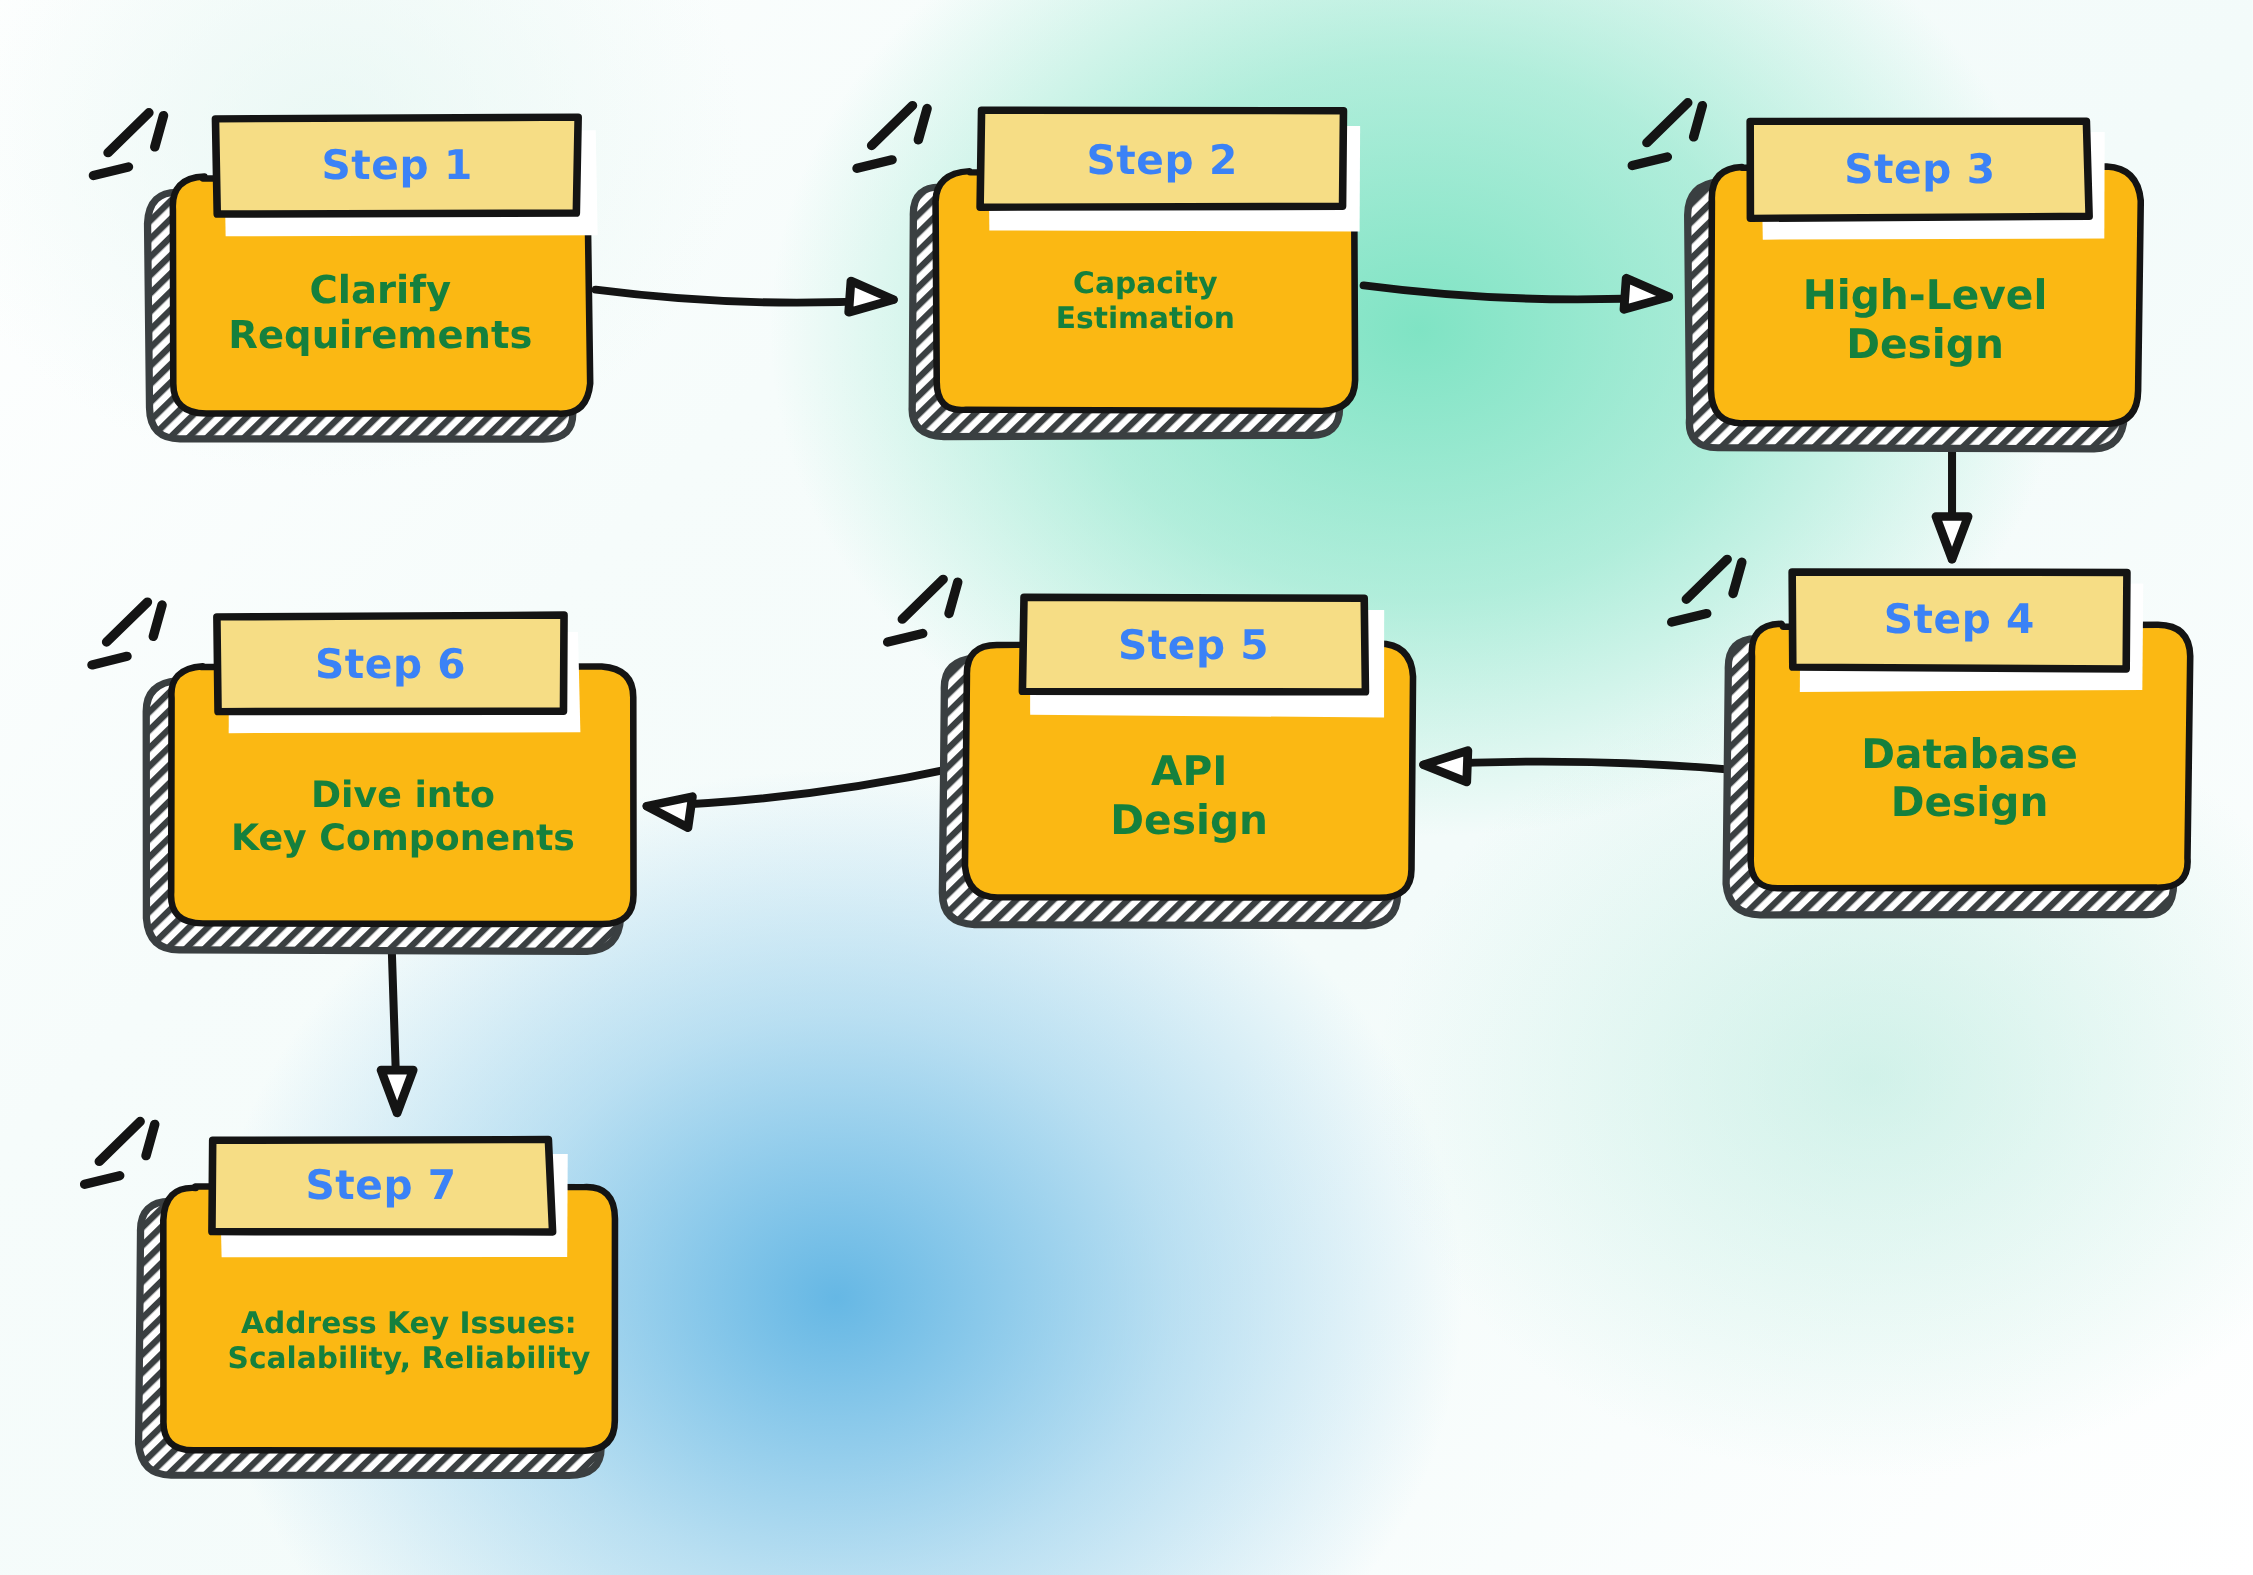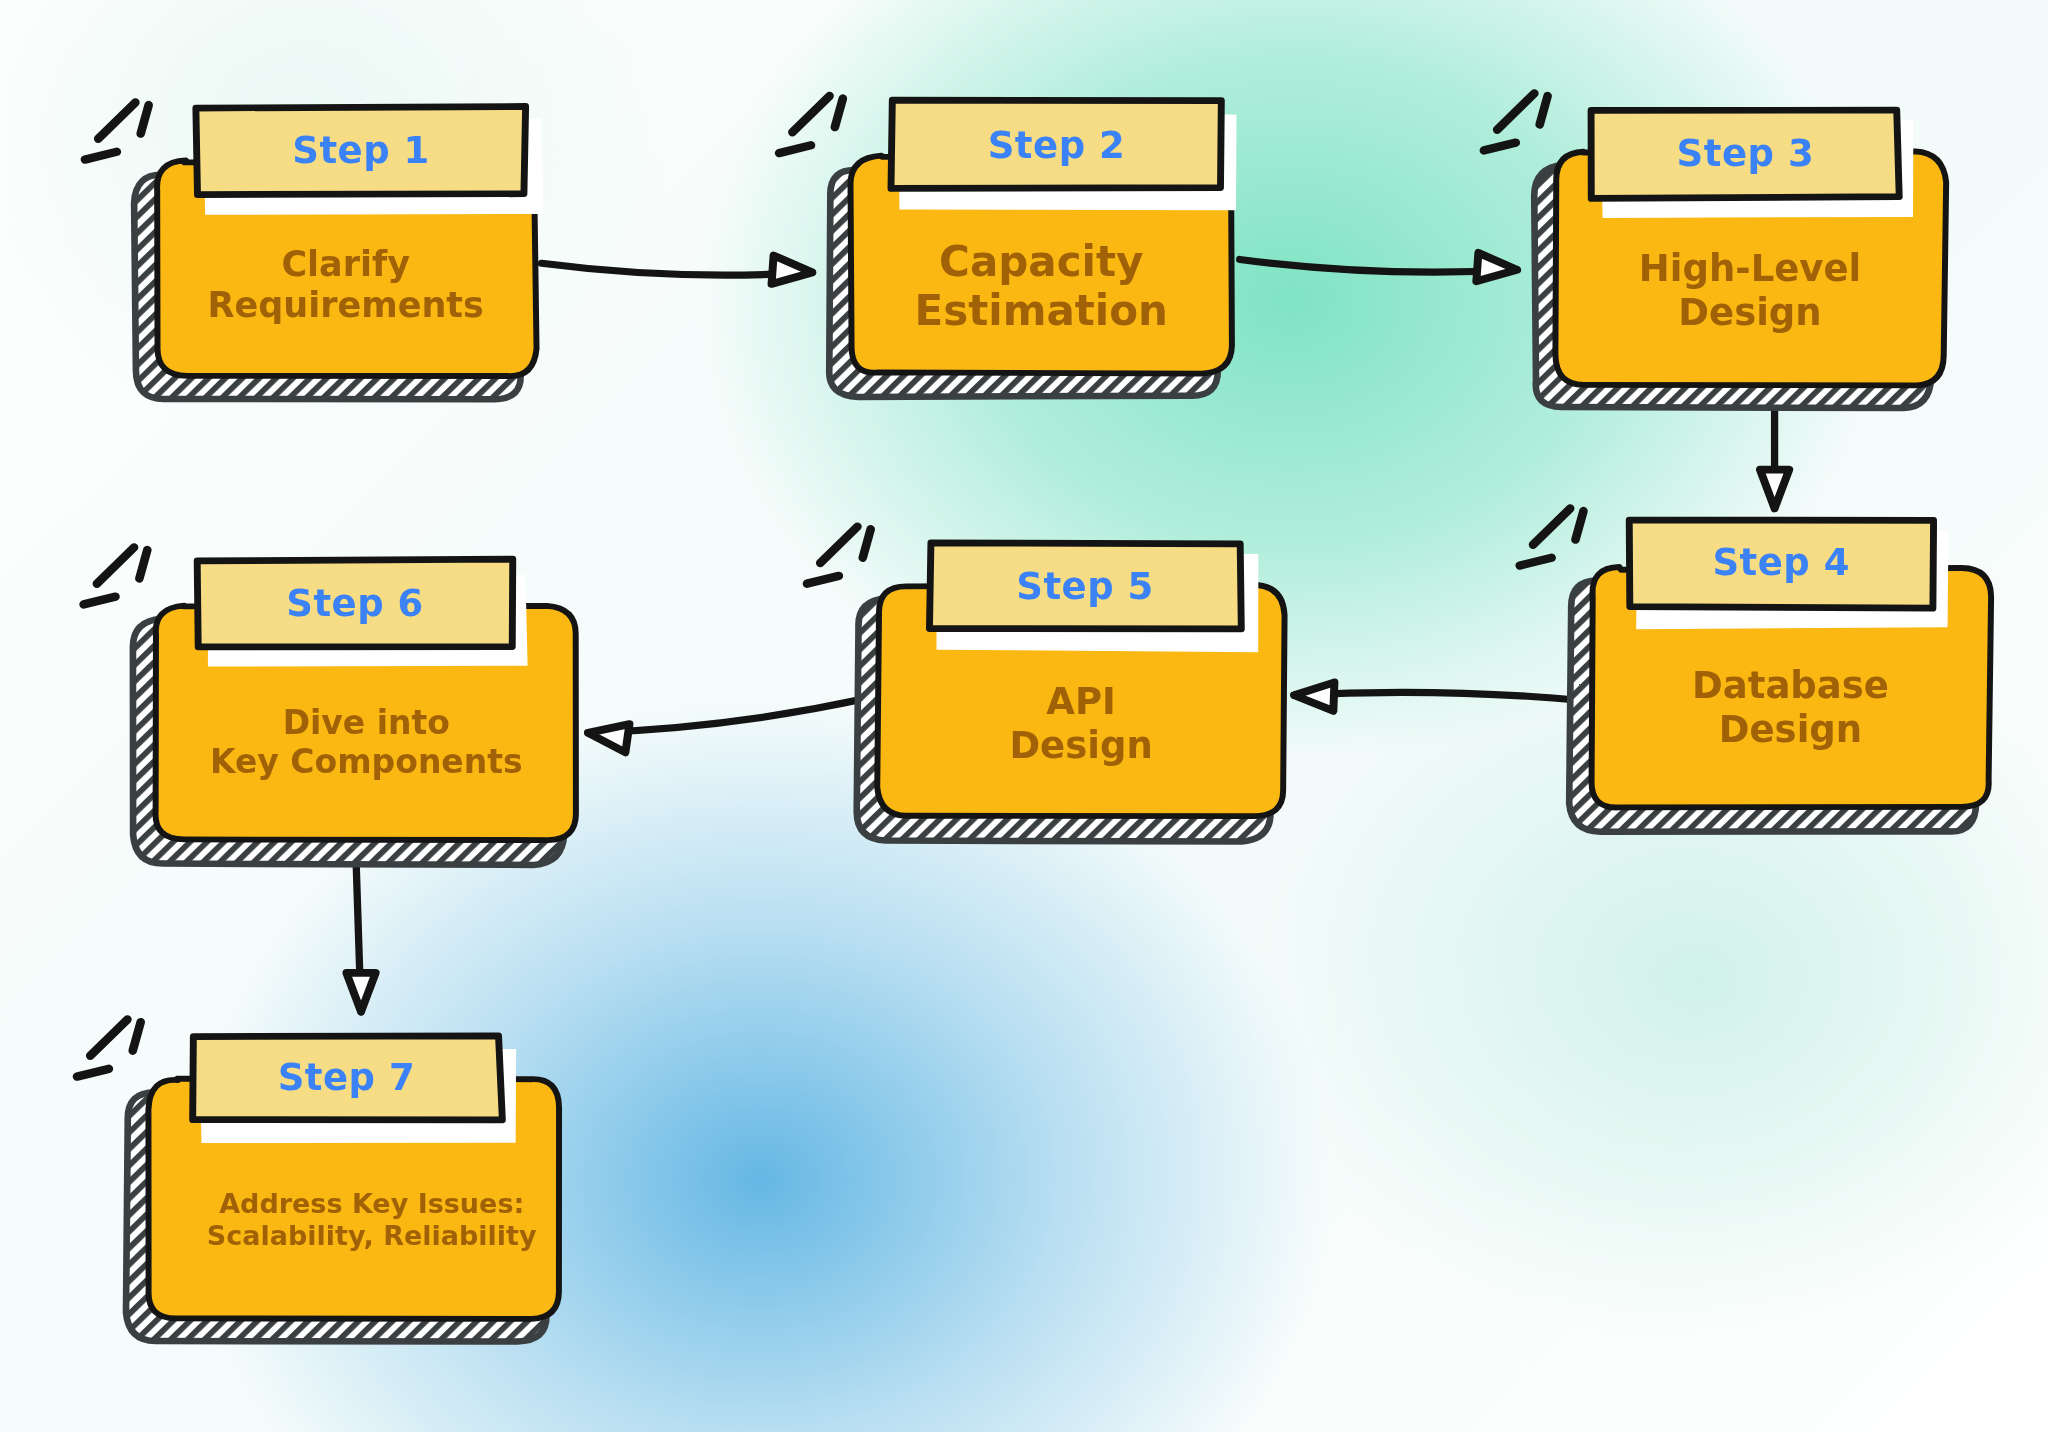--- a/index.html
+++ b/index.html
@@ -32,21 +32,21 @@
     letter-spacing:0.5px;
     white-space:nowrap;
     font-family:"DejaVu Sans", sans-serif;
   }
   .body-label{
     position:absolute;
     display:flex;align-items:center;justify-content:center;
     flex-direction:column;
     text-align:center;
     font-weight:700;
-    color:#a16207;
+    color:#15803d;
     line-height:1.18;
     font-family:"DejaVu Sans", sans-serif;
     white-space:nowrap;
   }
 </style>
 </head>
 <body>
 
 <div id="stage">
   <div class="bg"></div>
@@ -292,21 +292,21 @@
       </g>
   </svg>
 
   <div id="labels">
       <div class="chip-label" style="left: 196.438px; top: 106.362px; width: 329.167px; height: 88.2029px; font-size: 37px;">Step 1</div>
       <div class="body-label" style="left: 156.62px; top: 194.565px; width: 378.276px; height: 181.594px; font-size: 35px;">
         <div>Clarify</div>
         <div>Requirements</div>
       </div>
       <div class="chip-label" style="left: 891.935px; top: 101.174px; width: 329.167px; height: 88.2029px; font-size: 37px;">Step 2</div>
-      <div class="body-label" style="left: 850.789px; top: 194px; width: 380.931px; height: 184.188px; font-size: 42px;">
+      <div class="body-label" style="left: 850.789px; top: 182px; width: 380.931px; height: 184.188px; font-size: 27px;">
         <div>Capacity</div>
         <div>Estimation</div>
       </div>
       <div class="chip-label" style="left: 1592.74px; top: 108.957px; width: 305.275px; height: 88.2029px; font-size: 37px;">Step 3</div>
       <div class="body-label" style="left: 1555.58px; top: 197.159px; width: 388.894px; height: 186.783px; font-size: 37px; align-items: center;">
         <div>High-Level</div>
         <div>Design</div>
       </div>
       <div class="chip-label" style="left: 1629.91px; top: 518.841px; width: 302.621px; height: 88.2029px; font-size: 37px;">Step 4</div>
       <div class="body-label" style="left: 1591.41px; top: 607.043px; width: 398.185px; height: 201.051px; font-size: 37px;">

